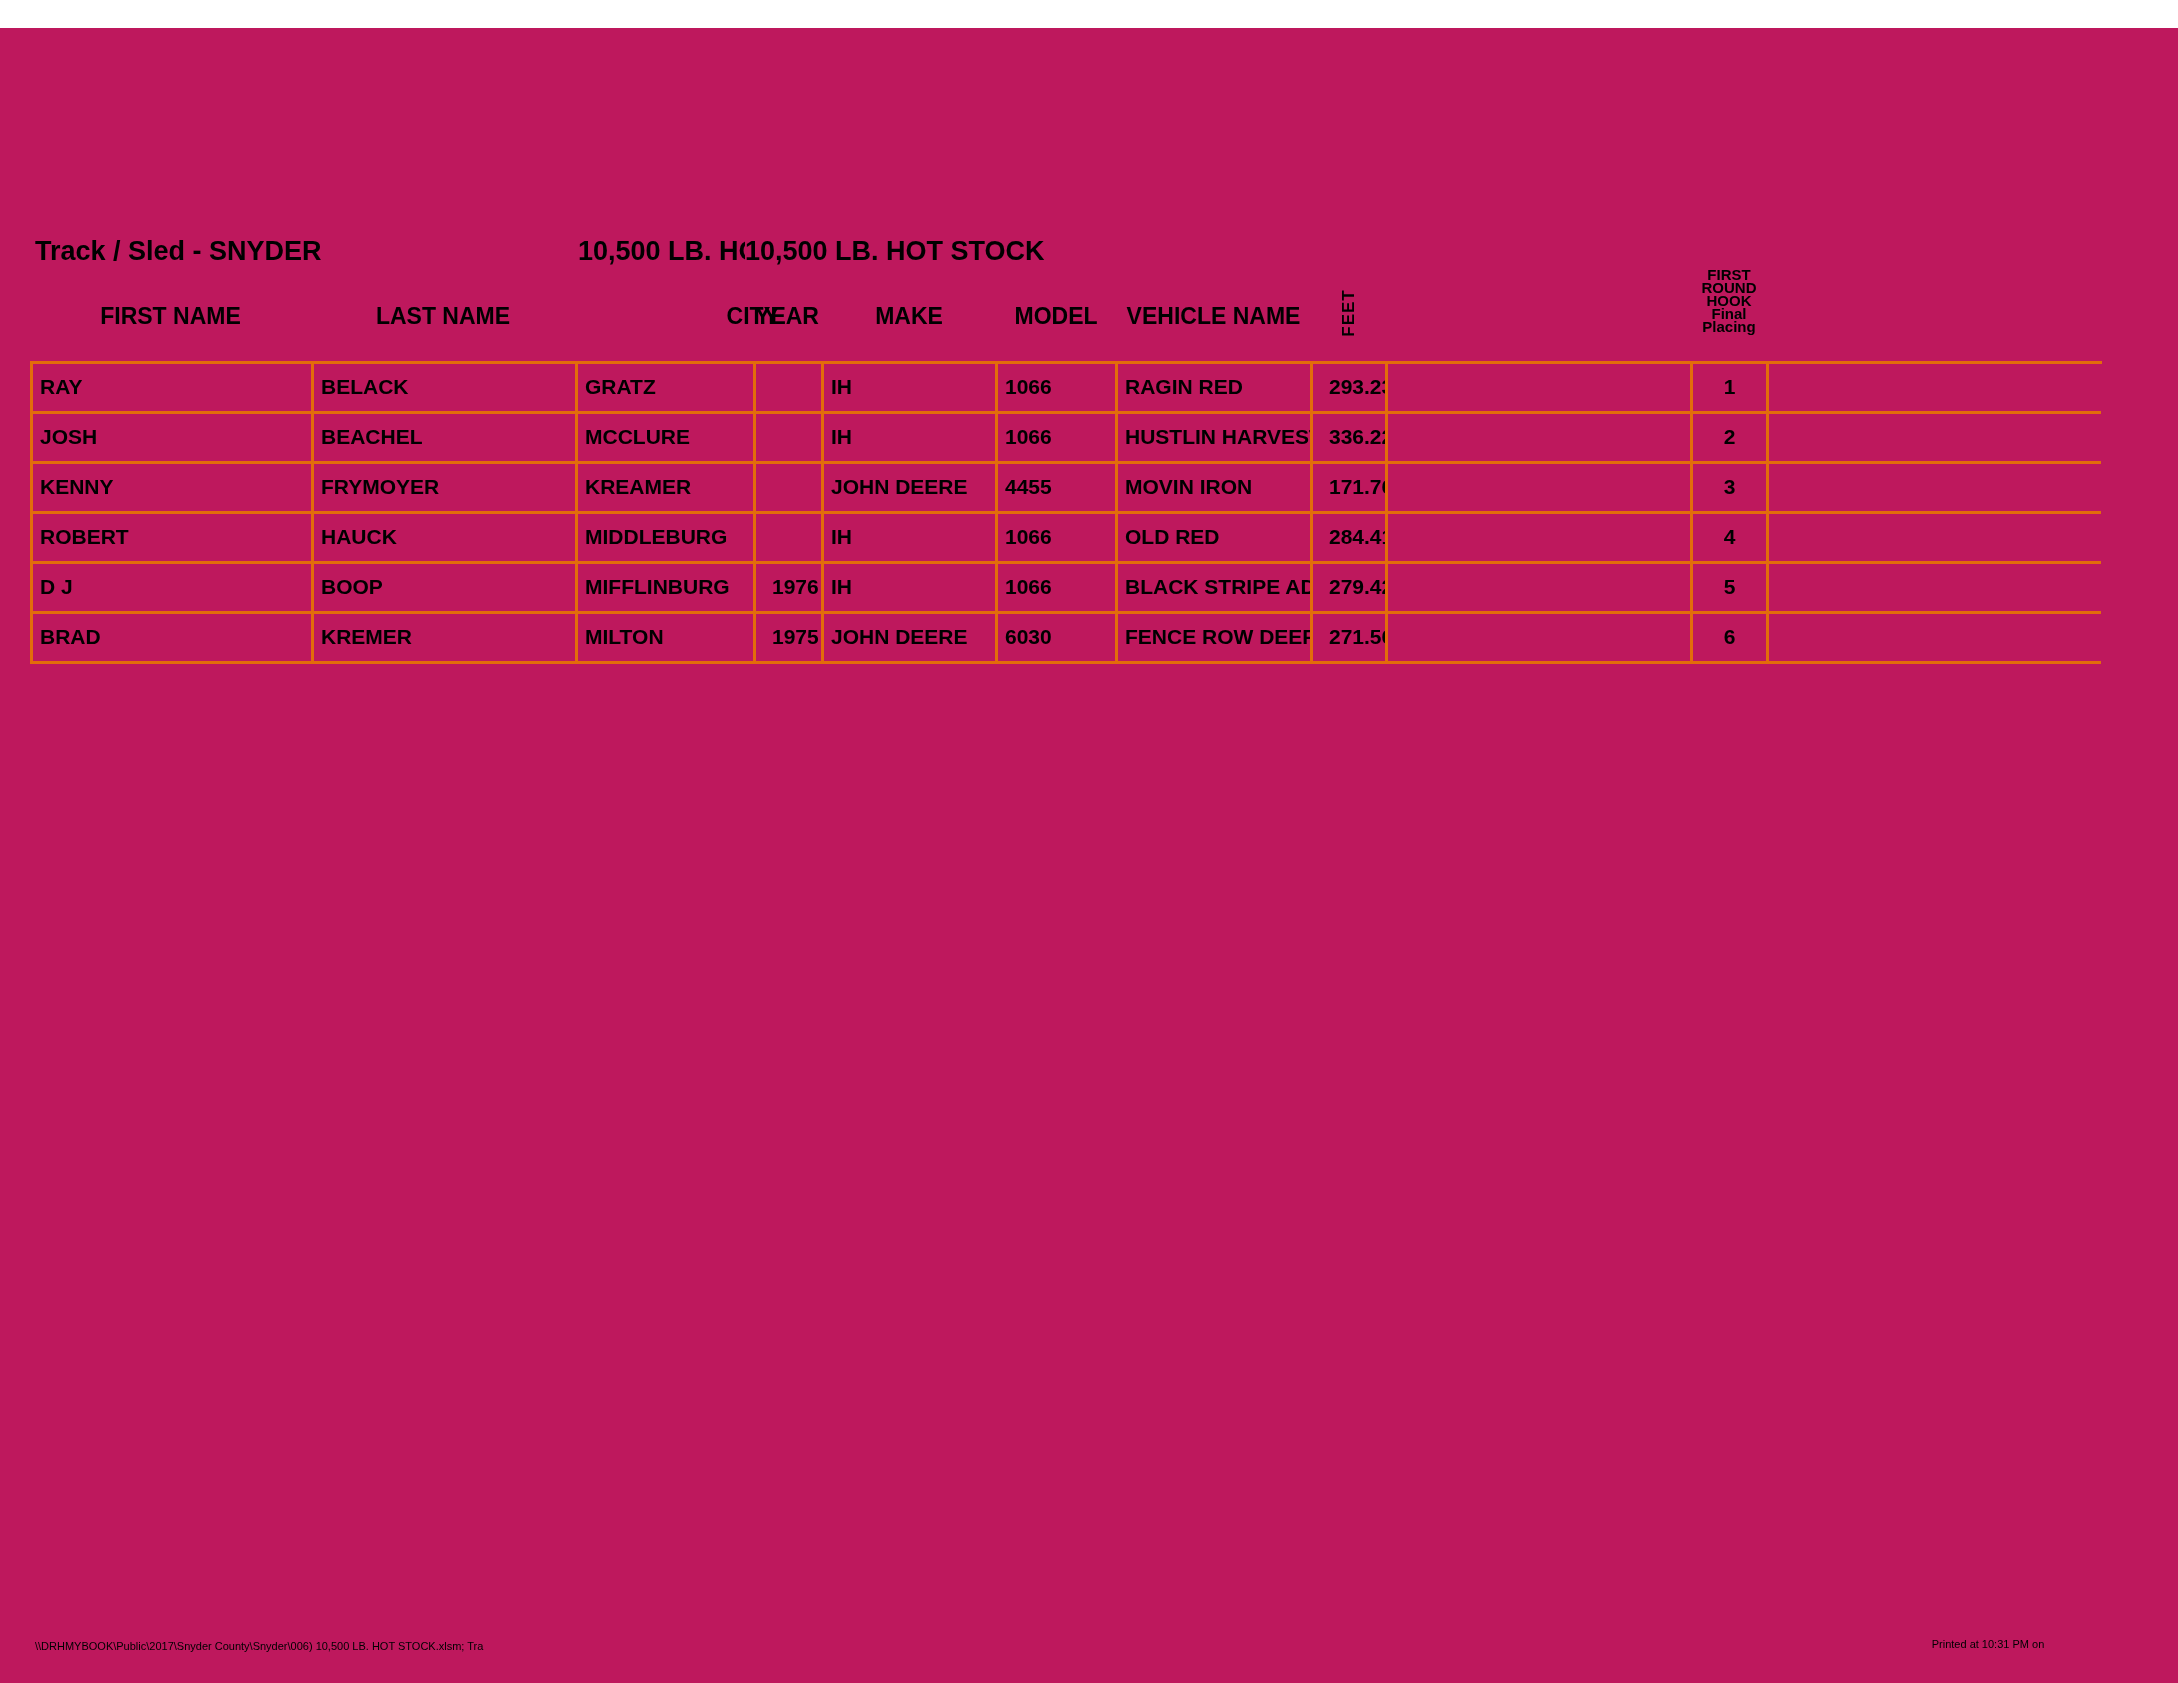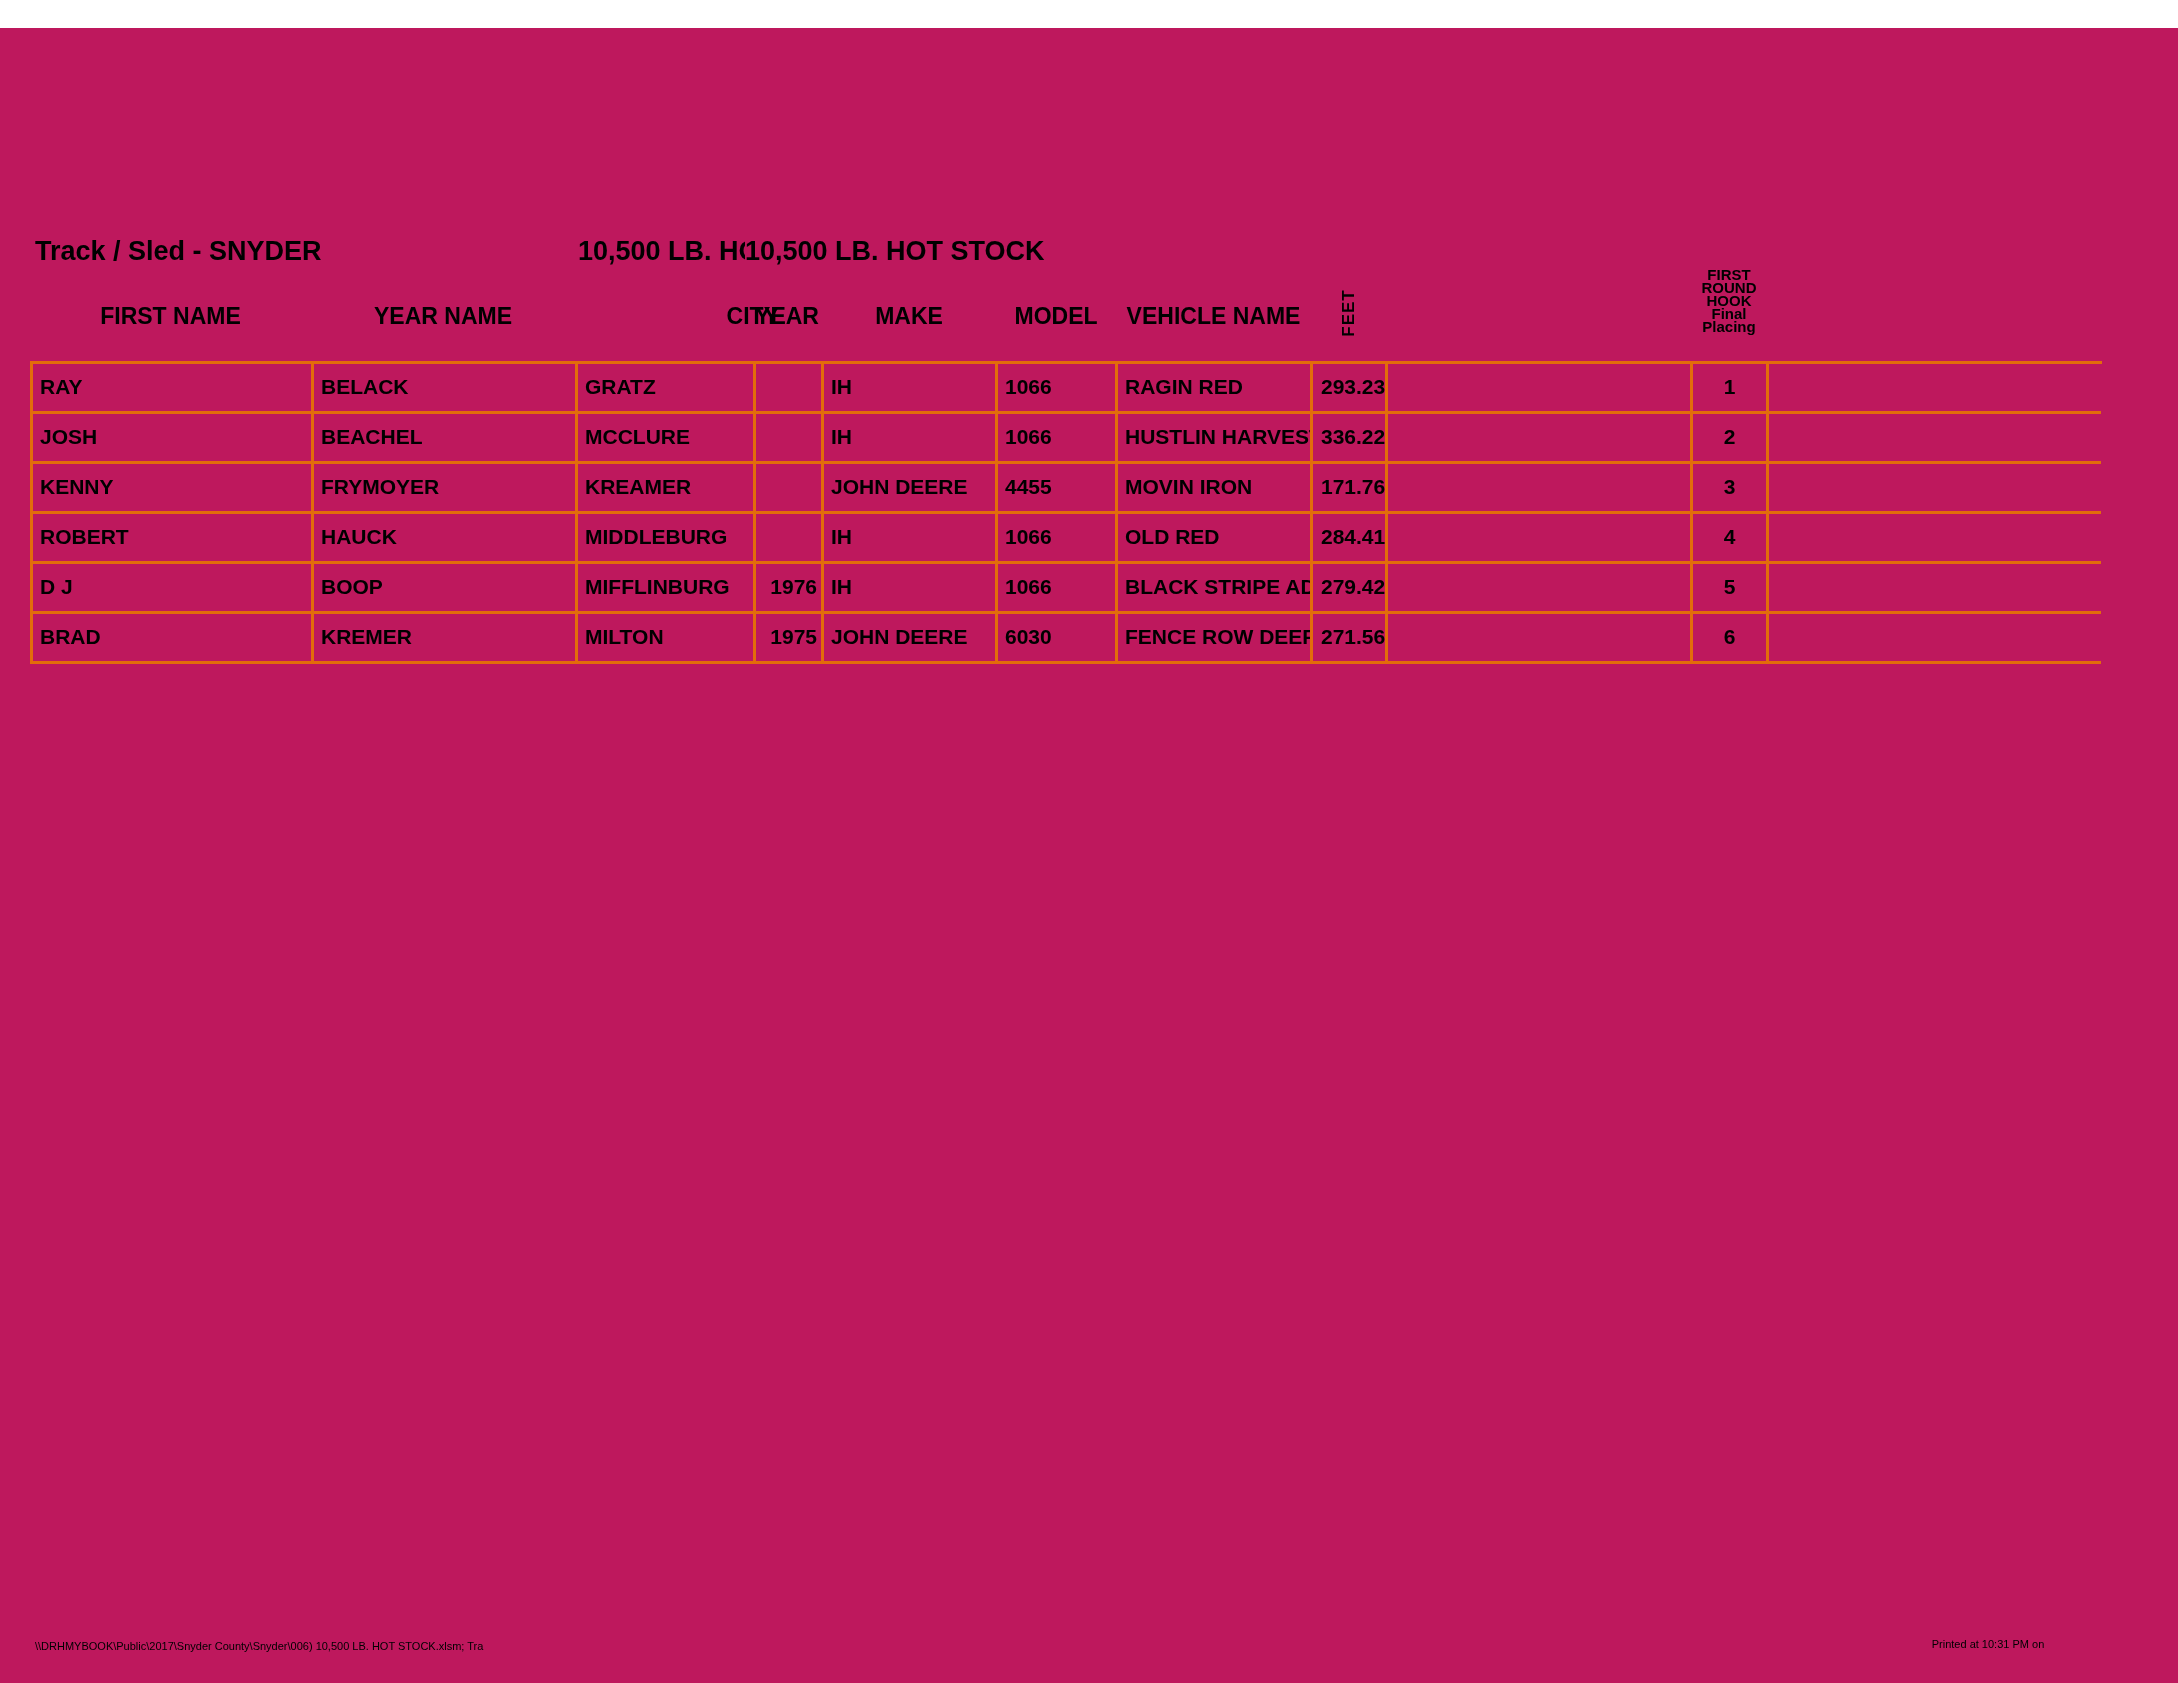--- a/index.html
+++ b/index.html
@@ -24,39 +24,39 @@
 
   .grid { position:absolute; left:30px; top:333px; width:2072px;
           display:grid;
           grid-template-columns:281px 264px 178px 68px 174px 120px 195px 75px 305px 76px 332px;
           grid-auto-rows:50px;
           border-top:3px solid var(--accent);
           border-left:3px solid var(--accent); }
   .cell { border-right:3px solid var(--accent); border-bottom:3px solid var(--accent);
           font-size:21px; font-weight:bold; line-height:46px; white-space:nowrap; overflow:hidden;
           padding-left:7px; }
-  .cell.num { text-align:right; padding-left:8px; padding-right:4px; }
+  .cell.num { text-align:right; padding-left:16px; padding-right:4px; }
   .cell.center { text-align:center; padding-left:0; }
   .cell.noright { border-right:none; }
 
   .footer-left { position:absolute; left:35px; top:1612px; font-size:11px; white-space:nowrap; }
   .footer-right { position:absolute; left:1841px; top:1610px; width:294px; text-align:center;
                   font-size:11px; white-space:nowrap; }
 </style>
 </head>
 <body>
 
 <div class="page">
 
   <div class="title">Track / Sled - SNYDER</div>
   <div class="class-clipped">10,500 LB. HOT STOCK</div>
   <div class="class-full">10,500 LB. HOT STOCK</div>
 
   <div class="colhead" style="left:30px;width:281px;">FIRST NAME</div>
-  <div class="colhead" style="left:311px;width:264px;">YEAR NAME</div>
+  <div class="colhead" style="left:311px;width:264px;">LAST NAME</div>
   <div class="colhead" style="left:601px;width:178px;text-align:right;">CITY</div>
   <div class="colhead" style="left:753px;width:68px;">YEAR</div>
   <div class="colhead" style="left:822px;width:174px;">MAKE</div>
   <div class="colhead" style="left:996px;width:120px;">MODEL</div>
   <div class="colhead" style="left:1116px;width:195px;">VEHICLE NAME</div>
 
   <div class="feet-head">
     <span>FEET</span>
   </div>
 

